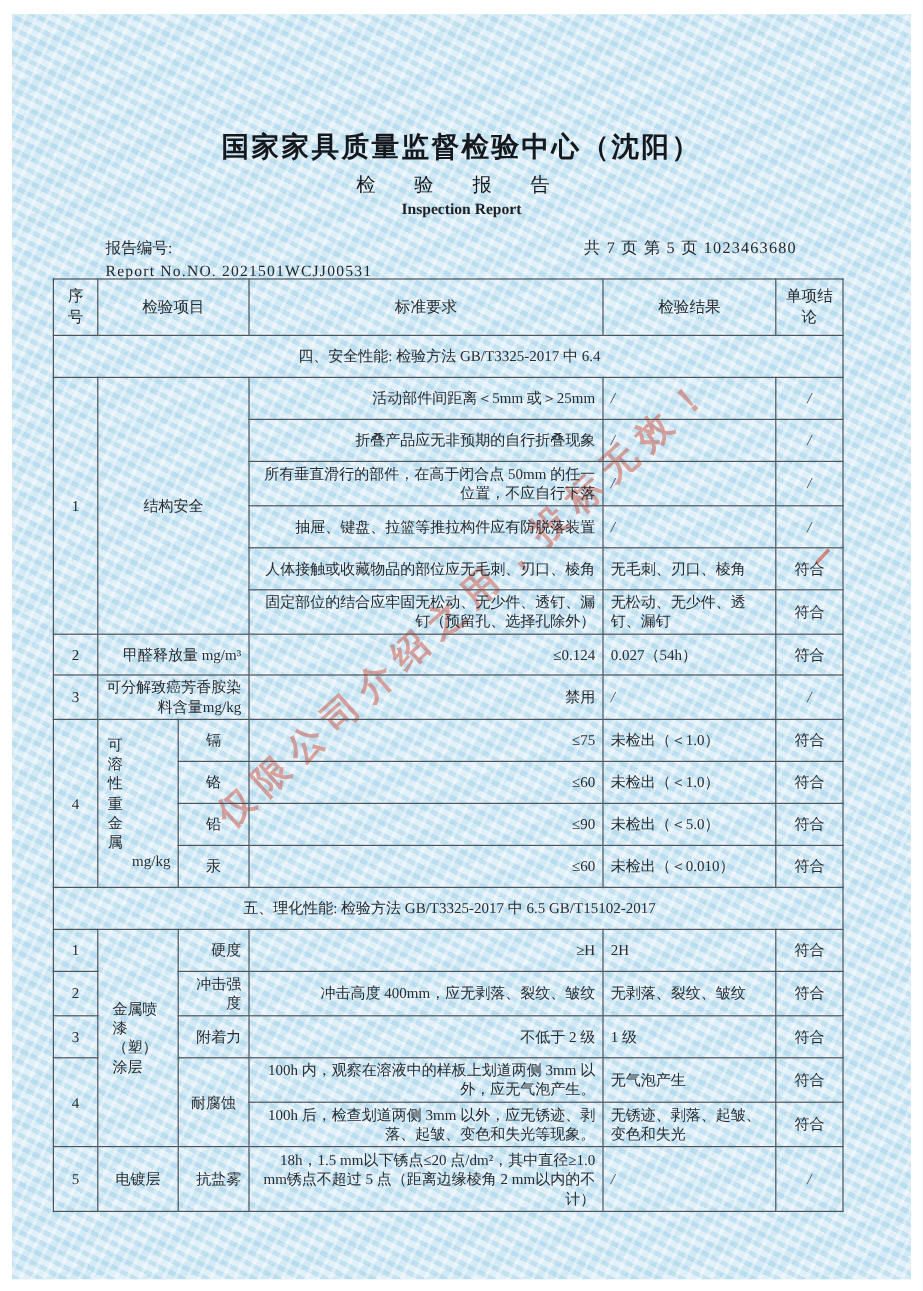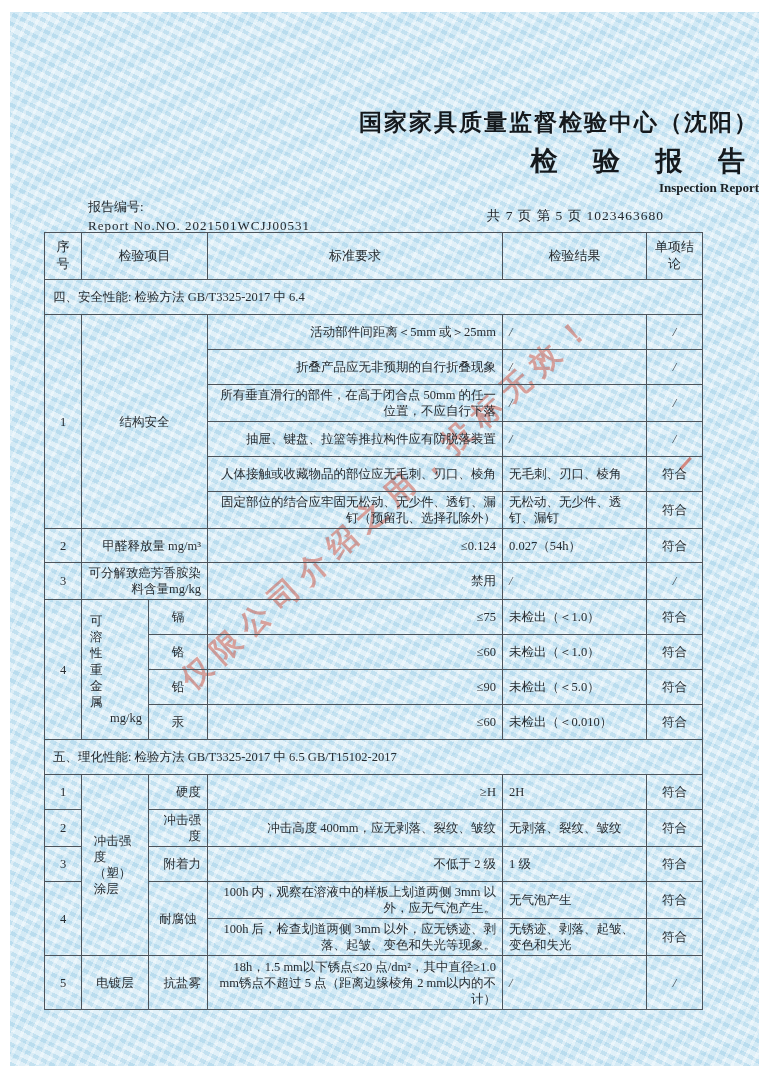--- a/index.html
+++ b/index.html
@@ -9,54 +9,54 @@
   }
   .paper{
     position:absolute;left:10px;top:12px;width:749px;height:1054px;
     background-color:#d6eaf4;
     background-image:
       repeating-linear-gradient(115deg, rgba(255,255,255,.38) 0 3px, rgba(255,255,255,0) 3px 9px),
       repeating-linear-gradient(27deg, rgba(168,211,233,.45) 0 4px, rgba(255,255,255,.22) 4px 9px),
       repeating-linear-gradient(160deg, rgba(187,223,241,.55) 0 13px, rgba(219,238,248,.55) 13px 27px);
     overflow:hidden;
   }
-  .hdr{ text-align:right; padding-top:96px; line-height:1.25; }
+  .hdr{ text-align:center; padding-top:96px; line-height:1.25; }
   .center-cn{
     font-family:"Liberation Sans","DejaVu Sans",sans-serif;
     font-weight:700; font-size:23px; letter-spacing:2px; color:#15191d;
   }
   .center-en{ font-size:10.5px; font-weight:700; margin-top:3px; color:#22262b;}
   .title-cn{
     font-family:"Liberation Sans","DejaVu Sans",sans-serif;
-    font-weight:700; font-size:27px; letter-spacing:14px; margin-top:8px; color:#15191d;
+    font-weight:400; font-size:16px; letter-spacing:14px; margin-top:8px; color:#15191d;
   }
   .title-en{ font-size:13px; font-weight:700; margin-top:1px; color:#1c2125;}
   .meta{
     position:absolute; left:78px; right:95px; top:186px;
-    display:flex; justify-content:space-between; align-items:center;
+    display:flex; justify-content:space-between; align-items:flex-start;
     font-size:13px; color:#23282d;
   }
   .meta .lbl{ margin-bottom:2px; }
   .meta .num{ letter-spacing:1px; }
   .meta .pages{ font-size:13.5px; letter-spacing:1px; }
 
   table.rpt{
     position:absolute; left:34px; top:220px; width:658px;
     border-collapse:collapse; table-layout:fixed;
     font-size:12.5px; color:#272c31;
   }
   table.rpt td{
     border:1px solid #4d545b; padding:2px 6px; line-height:1.28;
     vertical-align:middle; overflow:hidden;
   }
   td.c{ text-align:center; }
   td.std{ text-align:right; }
   td.res{ text-align:left; }
   tr.head td{ height:42px; text-align:center; font-size:13px; }
-  tr.sect td{ height:30px; border-left:1px solid #4d545b; font-size:12.5px; padding-left:8px; }
+  tr.sect td{ height:30px; border-left:1px solid #4d545b; font-size:12.5px; padding-left:8px;text-align:center; }
   tr.r{ height:35px; }
   tr.r2{ height:34px; }
   tr.tall{ height:54px; }
   .vgroup{ line-height:1.3; }
   .slash{ font-style:italic; color:#3f454c; }
   .wm{
     position:absolute; left:64px; top:468px; width:630px; text-align:center;
     transform:rotate(-42deg);
     font-family:"Liberation Sans","DejaVu Sans",sans-serif;
     font-size:30px; font-weight:600; letter-spacing:9px;
@@ -191,21 +191,21 @@
       <td class="c">符合</td>
     </tr>
 
     <tr class="sect">
       <td colspan="6">五、理化性能: 检验方法 GB/T3325-2017 中 6.5  GB/T15102-2017</td>
     </tr>
 
     <tr class="r">
       <td class="c">1</td>
       <td class="c" rowspan="5">
-        <div class="vgroup" style="width:3.4em;margin:0 auto;text-align:left;">冲击强度（塑）涂层</div>
+        <div class="vgroup" style="width:3.4em;margin:0 auto;text-align:left;">金属喷漆（塑）涂层</div>
       </td>
       <td class="std">硬度</td>
       <td class="std">≥H</td>
       <td class="res">2H</td>
       <td class="c">符合</td>
     </tr>
     <tr class="r">
       <td class="c">2</td>
       <td class="std">冲击强度</td>
       <td class="std">冲击高度 400mm，应无剥落、裂纹、皱纹</td>

